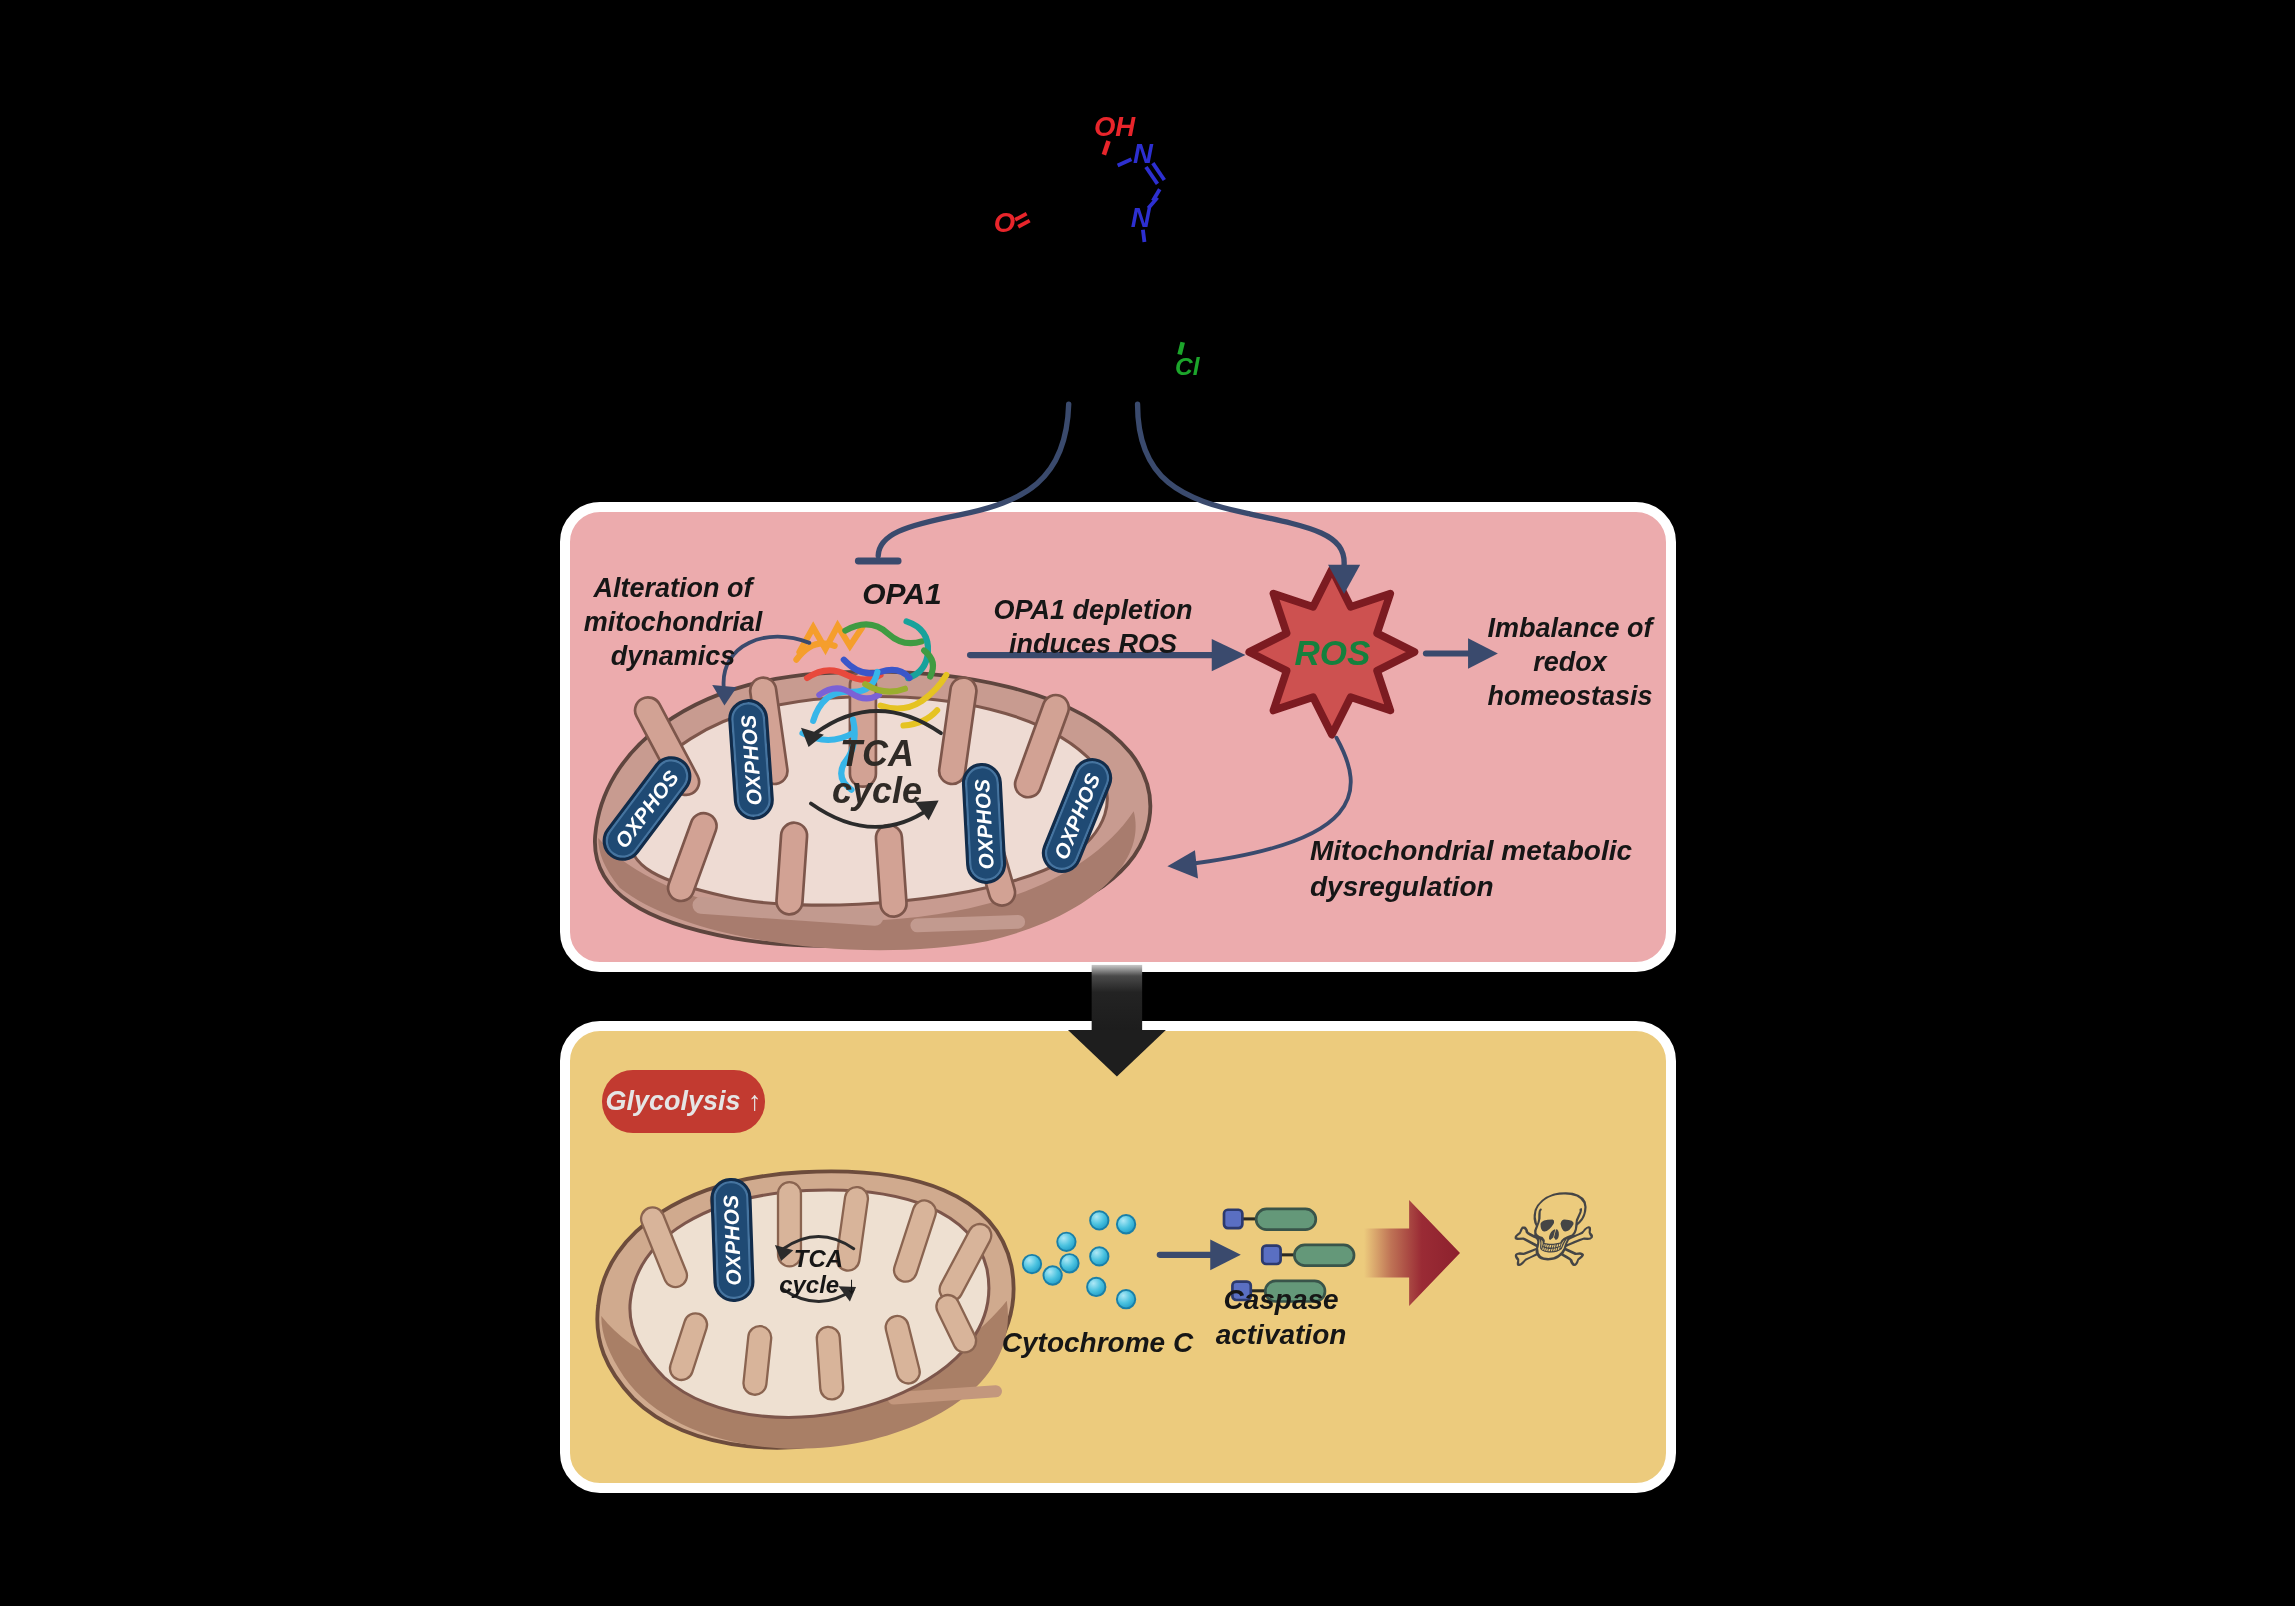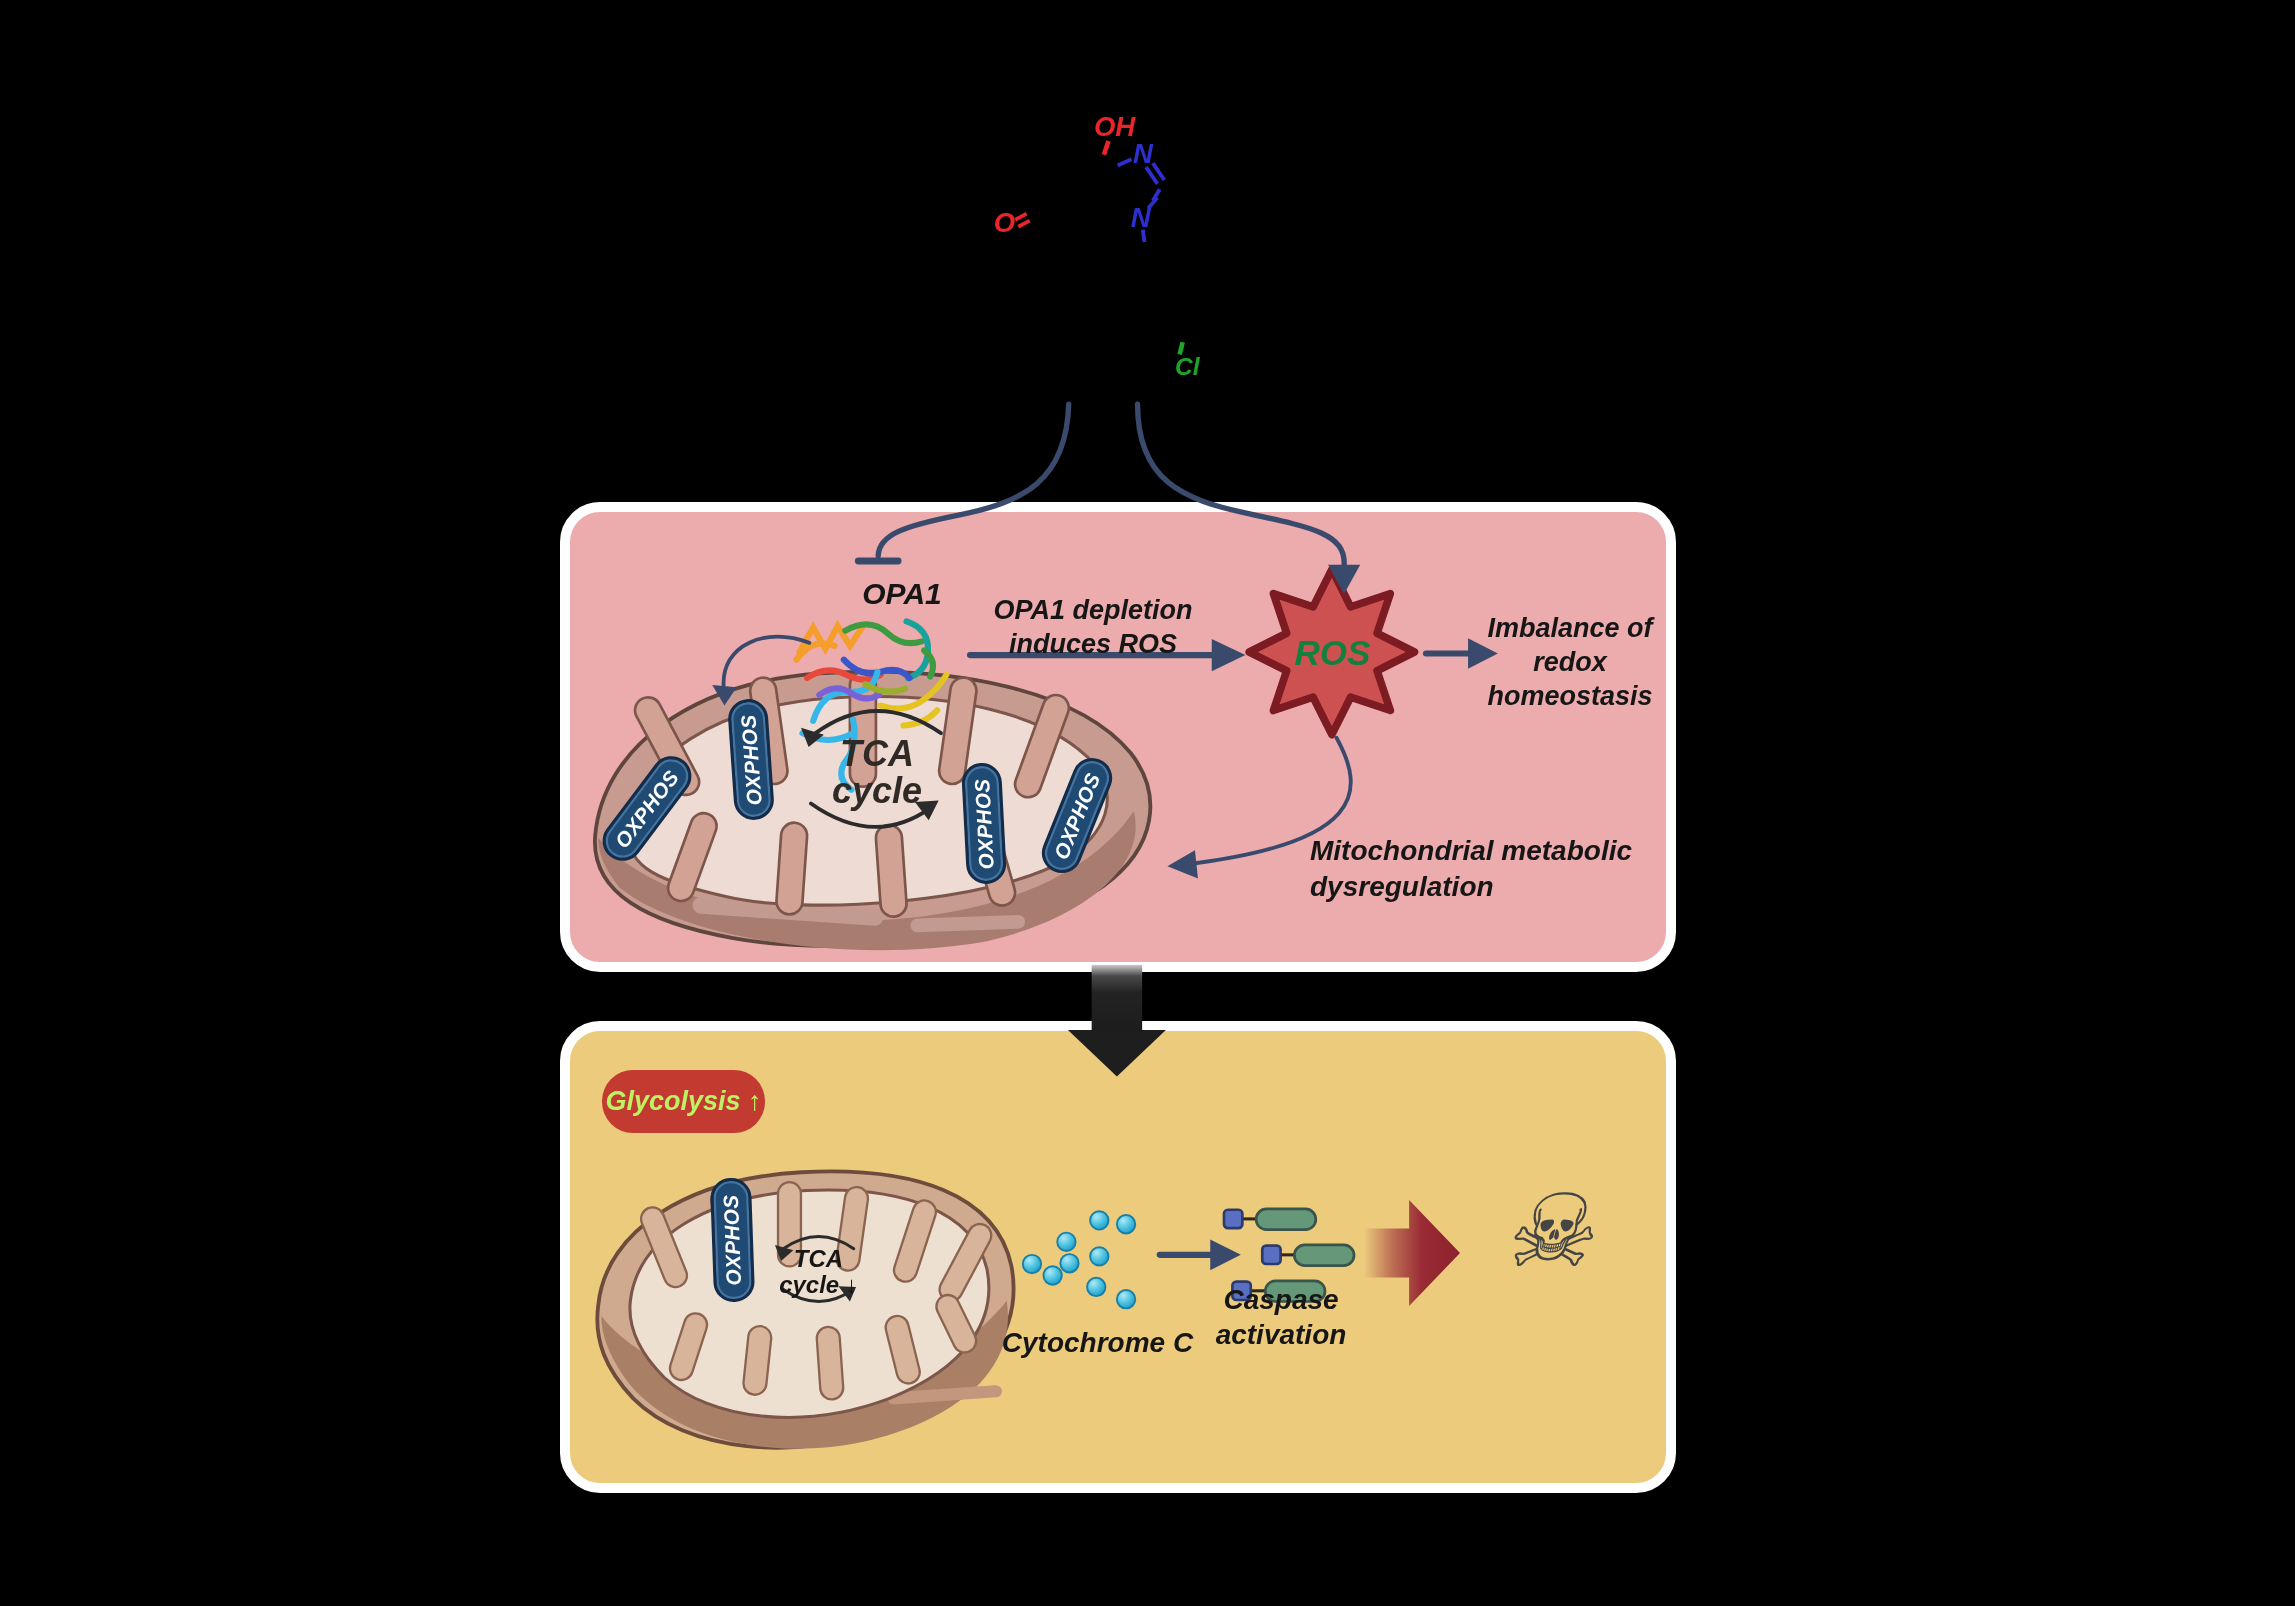--- a/index.html
+++ b/index.html
@@ -12,21 +12,21 @@
   .artsvg{position:absolute;left:0;top:0;z-index:3;pointer-events:none;}
   .lbl{position:absolute;z-index:6;font-weight:700;color:#161616;white-space:pre-line;
        text-align:center;line-height:1.25;}
   .pill{position:absolute;z-index:5;width:34px;height:115px;border-radius:20px;
         background:#1f4a74;border:3.8px solid #122c4a;box-shadow:inset 0 0 0 2.3px #46749f;
         display:flex;align-items:center;justify-content:center;}
   .pill span{transform:rotate(-90deg);color:#fff;font-weight:700;font-size:20.7px;letter-spacing:0.4px;white-space:nowrap;}
   .pill-lg{width:35px;height:118px;}
   .badge{position:absolute;z-index:6;left:602px;top:1070px;width:163px;height:63px;border-radius:31px;
          background:#c23a30;display:flex;align-items:center;justify-content:center;
-         color:#bef264;font-weight:700;font-size:27px;}
+         color:#e5e5e5;font-weight:700;font-size:27px;}
   .redarrow{position:absolute;z-index:5;left:1364px;top:1200px;width:96px;height:106px;
             background:linear-gradient(90deg, rgba(154,43,53,0) 0%, rgba(154,43,53,.55) 28%, #9a2b35 60%, #8d212d 100%);
             clip-path:polygon(0% 27%,47% 27%,47% 0%,100% 50%,47% 100%,47% 73%,0% 73%);}
   .skull{position:absolute;z-index:6;left:1491px;top:1181px;width:111px;line-height:1;
          font-size:101px;color:#454545;text-align:center;font-weight:400;}
 </style>
 </head>
 <body>
 
 <div class="stage">
@@ -216,20 +216,23 @@
       <span>OXPHOS</span>
     </div>
   <div class="pill pill-lg" style="left:712px;top:1178px;transform:rotate(-2deg);">
       <span>OXPHOS</span>
     </div>
 
   <div class="redarrow"></div>
 
   <div class="badge">Glycolysis ↑</div>
 
+  <div class="lbl" style="left:566px;top:572px;width:214px;font-size:27px;">Alteration of
+mitochondrial
+dynamics</div>
   <div class="lbl" style="left:841px;top:575px;width:122px;font-size:30px;">OPA1</div>
   <div class="lbl" style="left:978px;top:594px;width:230px;font-size:27px;">OPA1 depletion
 induces ROS</div>
   <div class="lbl" style="left:1275px;top:631px;width:115px;font-size:35px;color:#15803d;">ROS</div>
   <div class="lbl" style="left:1482px;top:612px;width:176px;font-size:27px;">Imbalance of
 redox
 homeostasis</div>
   <div class="lbl" style="left:1310px;top:833px;width:329px;font-size:28px;text-align:left;line-height:1.28;">Mitochondrial metabolic
 dysregulation</div>
   <div class="lbl" style="left:812px;top:735px;width:130px;font-size:36px;line-height:1.04;color:#2f2a26;">TCA

